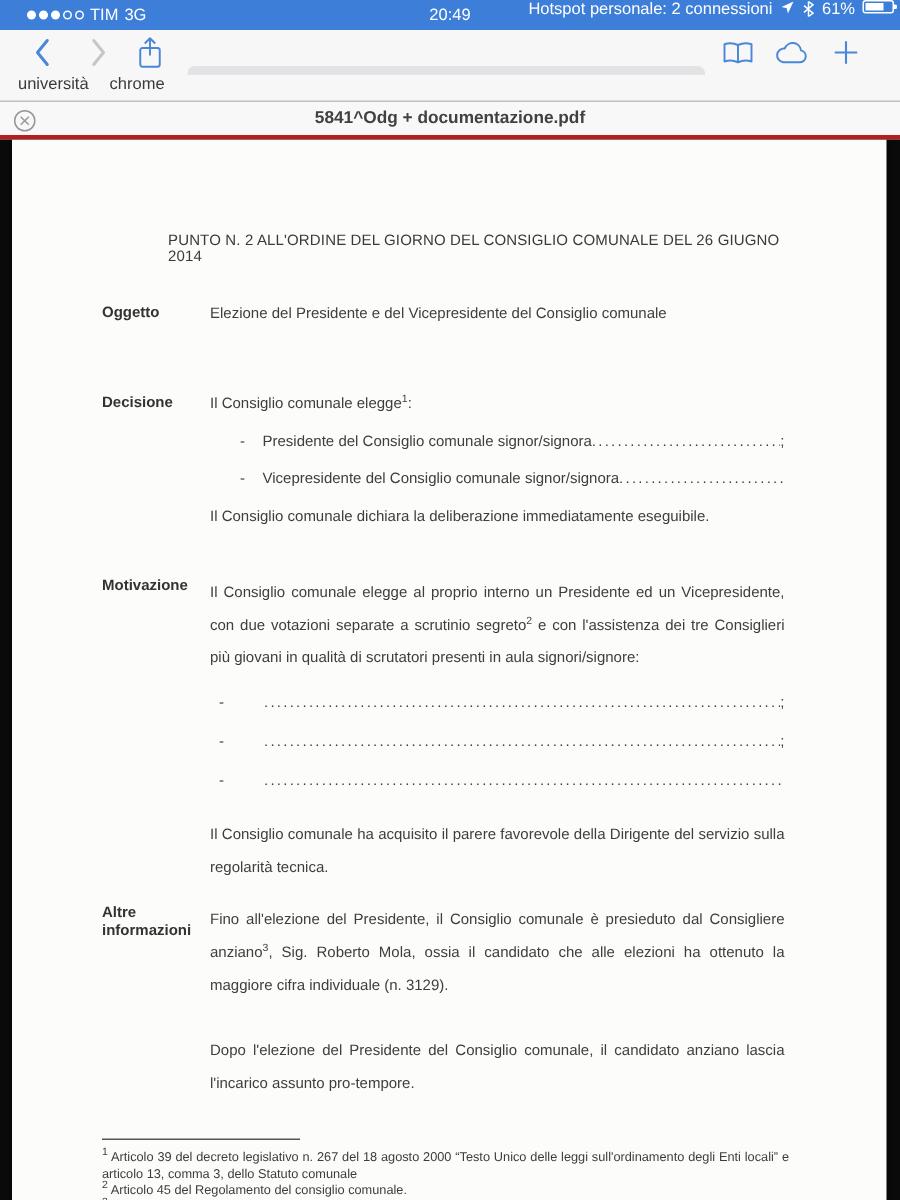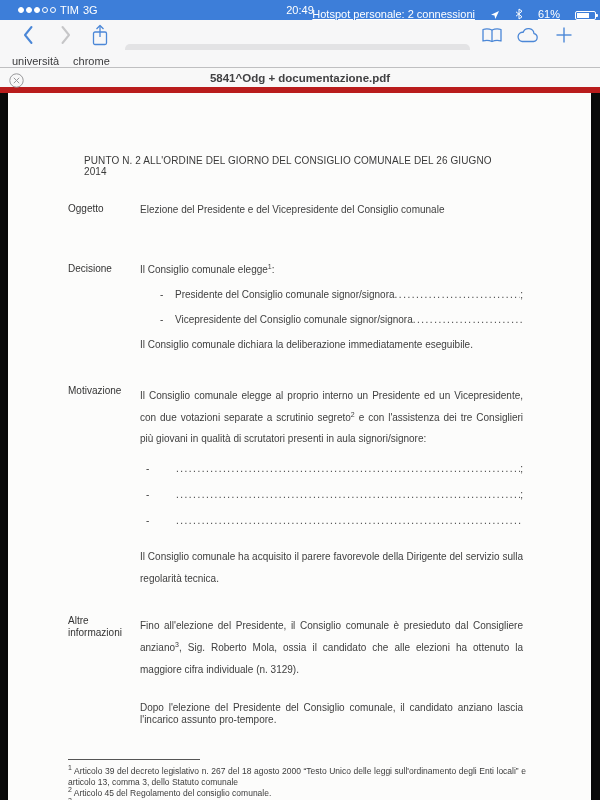--- a/index.html
+++ b/index.html
@@ -8,82 +8,82 @@
   .screen { position:relative; width:600px; height:800px; background:#fff; }
 
   
   .status-bar { position:absolute; top:0; left:0; width:600px; height:20px;
     background:#3d7ed9; color:#fff; font-size:11px; display:flex; align-items:center; }
   .sb-left { display:flex; align-items:center; gap:4px; padding-left:18px; }
   .sig-dots { display:flex; gap:2px; align-items:center; }
   .sig-dot { width:6px; height:6px; border-radius:50%; border:1px solid #fff; }
   .sig-dot.filled { background:#fff; }
   .sb-time { position:absolute; left:0; right:0; text-align:center; font-weight:500; }
-  .sb-right { position:absolute; right:4px; top:0; height:20px; display:flex; align-items:flex-end; gap:15px;text-decoration:underline; }
+  .sb-right { position:absolute; right:4px; top:0; height:20px; display:flex; align-items:flex-start; gap:5px; }
   .battery { position:relative; width:21px; height:9px; border:1px solid #fff; border-radius:2px; }
   .battery .fill { position:absolute; left:1px; top:1px; bottom:1px; width:61%; background:#fff; }
   .battery .tip { position:absolute; right:-3px; top:2px; width:2px; height:3px; background:#fff; border-radius:0 1px 1px 0; }
 
   
   .toolbar { position:absolute; top:20px; left:0; width:600px; height:30px; background:#f7f7f8; }
   .nav-btn { position:absolute; top:3px; width:24px; height:24px; display:flex; align-items:center; justify-content:center; }
   .url-field { position:absolute; left:125px; top:24px; width:345px; height:22px;
     background:#e3e3e5; border-radius:5px; display:flex; align-items:center; justify-content:center; }
   .url-text { font-size:12px; color:#2e2e30; }
   .reload { position:absolute; right:7px; top:0; height:22px; display:flex; align-items:center;
     font-size:14px; color:#3d3d3f; }
 
   
   .bookmarks-bar { position:absolute; top:50px; left:0; width:600px; height:18px; background:#f7f7f8;
-    border-bottom:1px solid #bfbfc1; display:flex; align-items:flex-end; gap:14px; padding-left:12px; }
+    border-bottom:1px solid #bfbfc1; display:flex; align-items:flex-start; gap:14px; padding-left:12px; }
   .bookmark { font-size:11px; color:#3a3a3c; }
 
   
   .pdf-tab-bar { position:absolute; top:68px; left:0; width:600px; height:25px; background:#f8f8f8;
-    border-bottom:6px solid #b91c1c; display:flex; align-items:center; }
+    border-bottom:3px solid #b91c1c; display:flex; align-items:center; }
   .tab-title { position:absolute; left:0; right:0; text-align:center; font-size:11.5px;
     font-weight:600; color:#414143; }
   .close-btn { position:absolute; left:9px; top:5px; width:15px; height:15px; z-index:2; }
 
   
   .pdf-viewer { position:absolute; top:93px; left:0; width:600px; height:707px;
     background:#0b0b0b; overflow:hidden; }
   .page { position:absolute; left:8px; top:0; width:583px; height:760px; background:#fcfcfb;
     color:#3e3e3e; box-shadow:0 0 6px rgba(0,0,0,.6); }
 
-  .doc-title { position:absolute; left:44px; top:62px; width:462px;
+  .doc-title { position:absolute; left:72px; top:62px; width:462px;
     font-size:10px; letter-spacing:.1px; color:#3a3a3a;padding-left:32px; }
 
   .row { position:absolute; left:60px; width:458px; display:flex; }
-  .row .label { width:72px; flex-shrink:0; font-weight:normal; font-size:10px; line-height:12px; color:#333; }
+  .row .label { width:72px; flex-shrink:0; font-weight:bold; font-size:10px; line-height:12px; color:#333; }
   .row .content { width:383px; font-size:10px; }
 
   .row-oggetto { top:110px; }
   .row-decisione { top:170px; }
   .row-motivazione { top:292px; }
-  .row-altre { top:522px; }
+  .row-altre { top:510px; }
 
   .intro { line-height:13px; }
   sup { font-size:7px; vertical-align:super; line-height:0; }
 
   .ditem { display:flex; margin-left:20px; margin-top:12px; line-height:13px; }
   .ditem .dash { width:15px; flex-shrink:0; }
   .ditem .txt { white-space:nowrap; }
   .ditem .dots, .dotrow .dots { flex:1; overflow:hidden; white-space:nowrap; letter-spacing:1.5px; }
   .ditem .endch, .dotrow .endch { flex-shrink:0; }
   .dec-closing { margin-top:12px; line-height:13px; }
 
   .para { text-align:justify; line-height:21.5px; }
   .dotrow { display:flex; margin-left:6px; margin-top:12px; line-height:14px; }
   .dotrow .dash { width:30px; flex-shrink:0; }
   .dotrow:first-of-type { margin-top:3px; }
   .mot-closing { margin-top:18px; text-align:justify; line-height:22px; }
 
   .altre-para1 { text-align:justify; line-height:22px; }
-  .altre-para { text-align:justify; line-height:12px; margin-top:21px; }
+  .altre-para { text-align:justify; line-height:22px; margin-top:21px; }
 
   .footnotes { position:absolute; left:60px; top:666px; width:458px; }
   .fn-rule { width:132px; border-top:1px solid #555; margin-bottom:6px; }
   .fn { font-size:8.5px; line-height:11px; text-align:justify; color:#3c3c3c; }
   .fn + .fn { margin-top:0; }
   svg { display:block; }
 </style>
 </head>
 <body>
 

